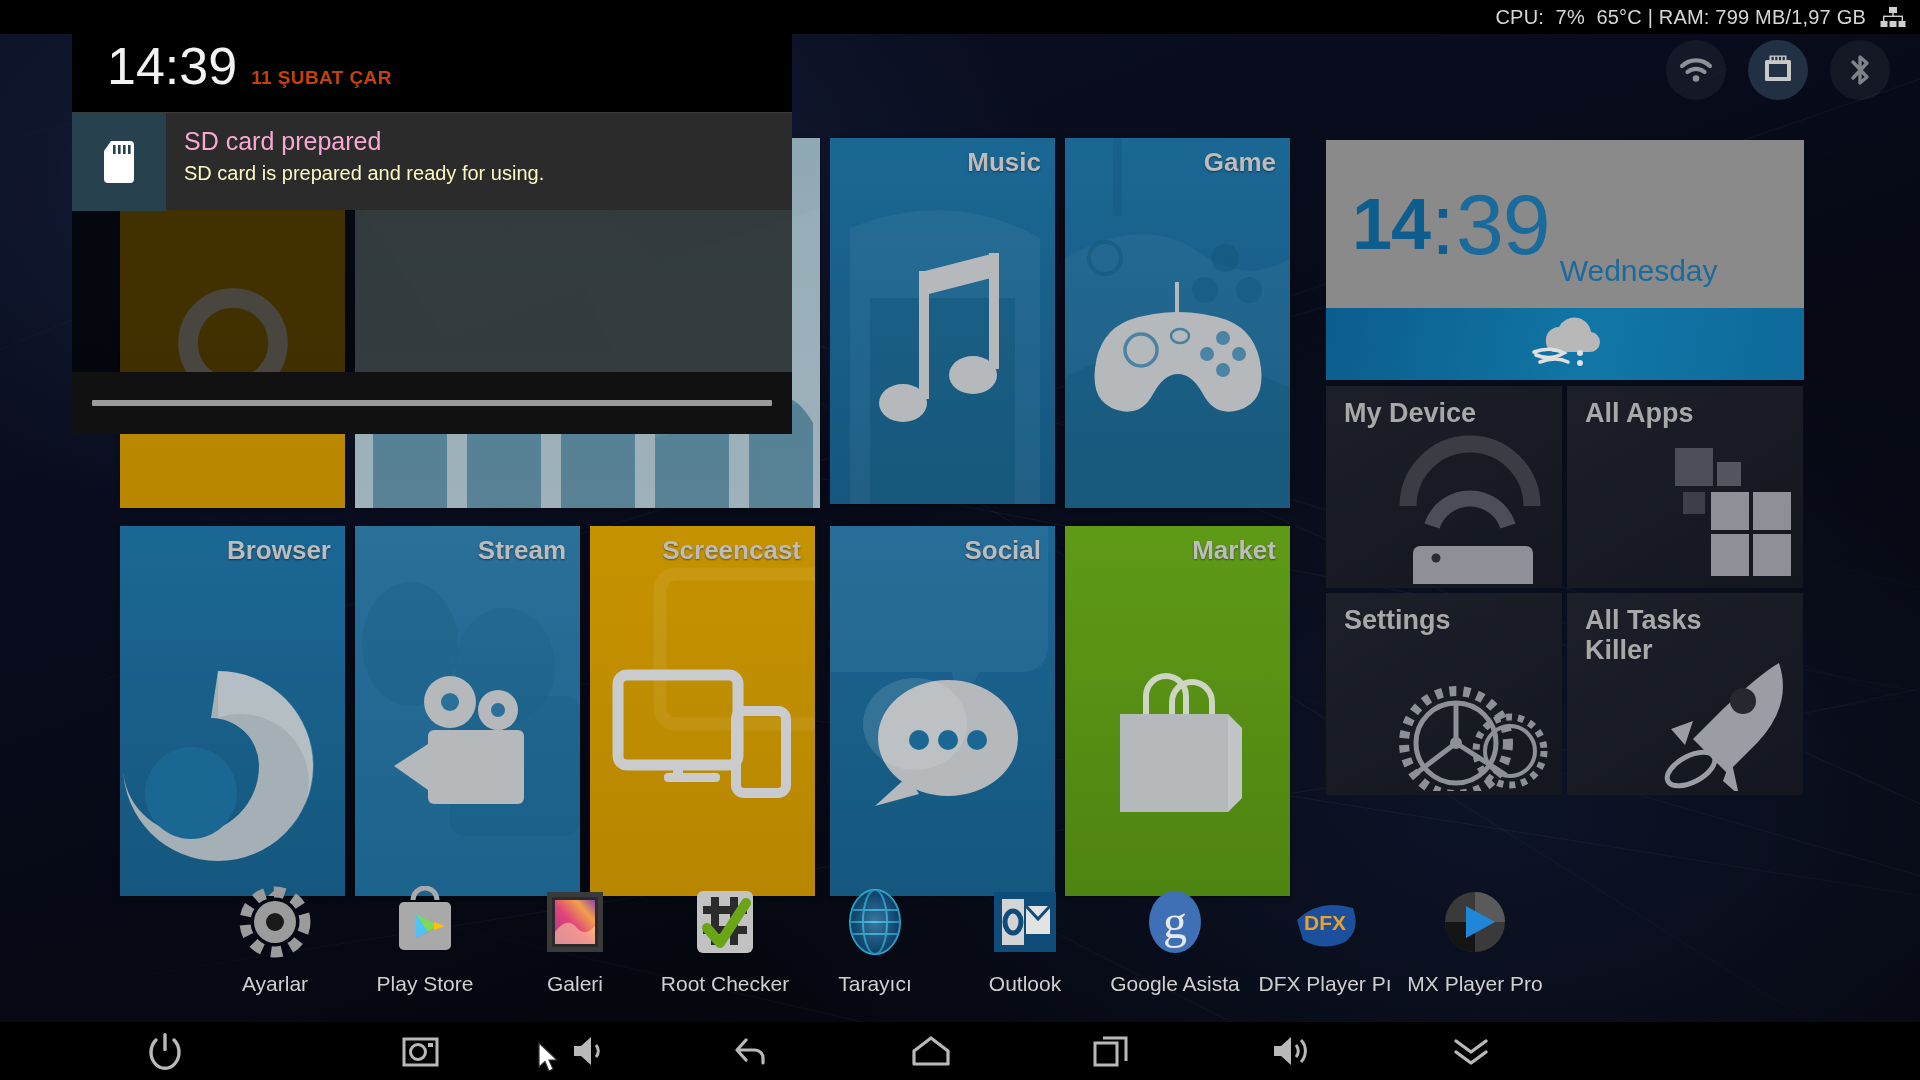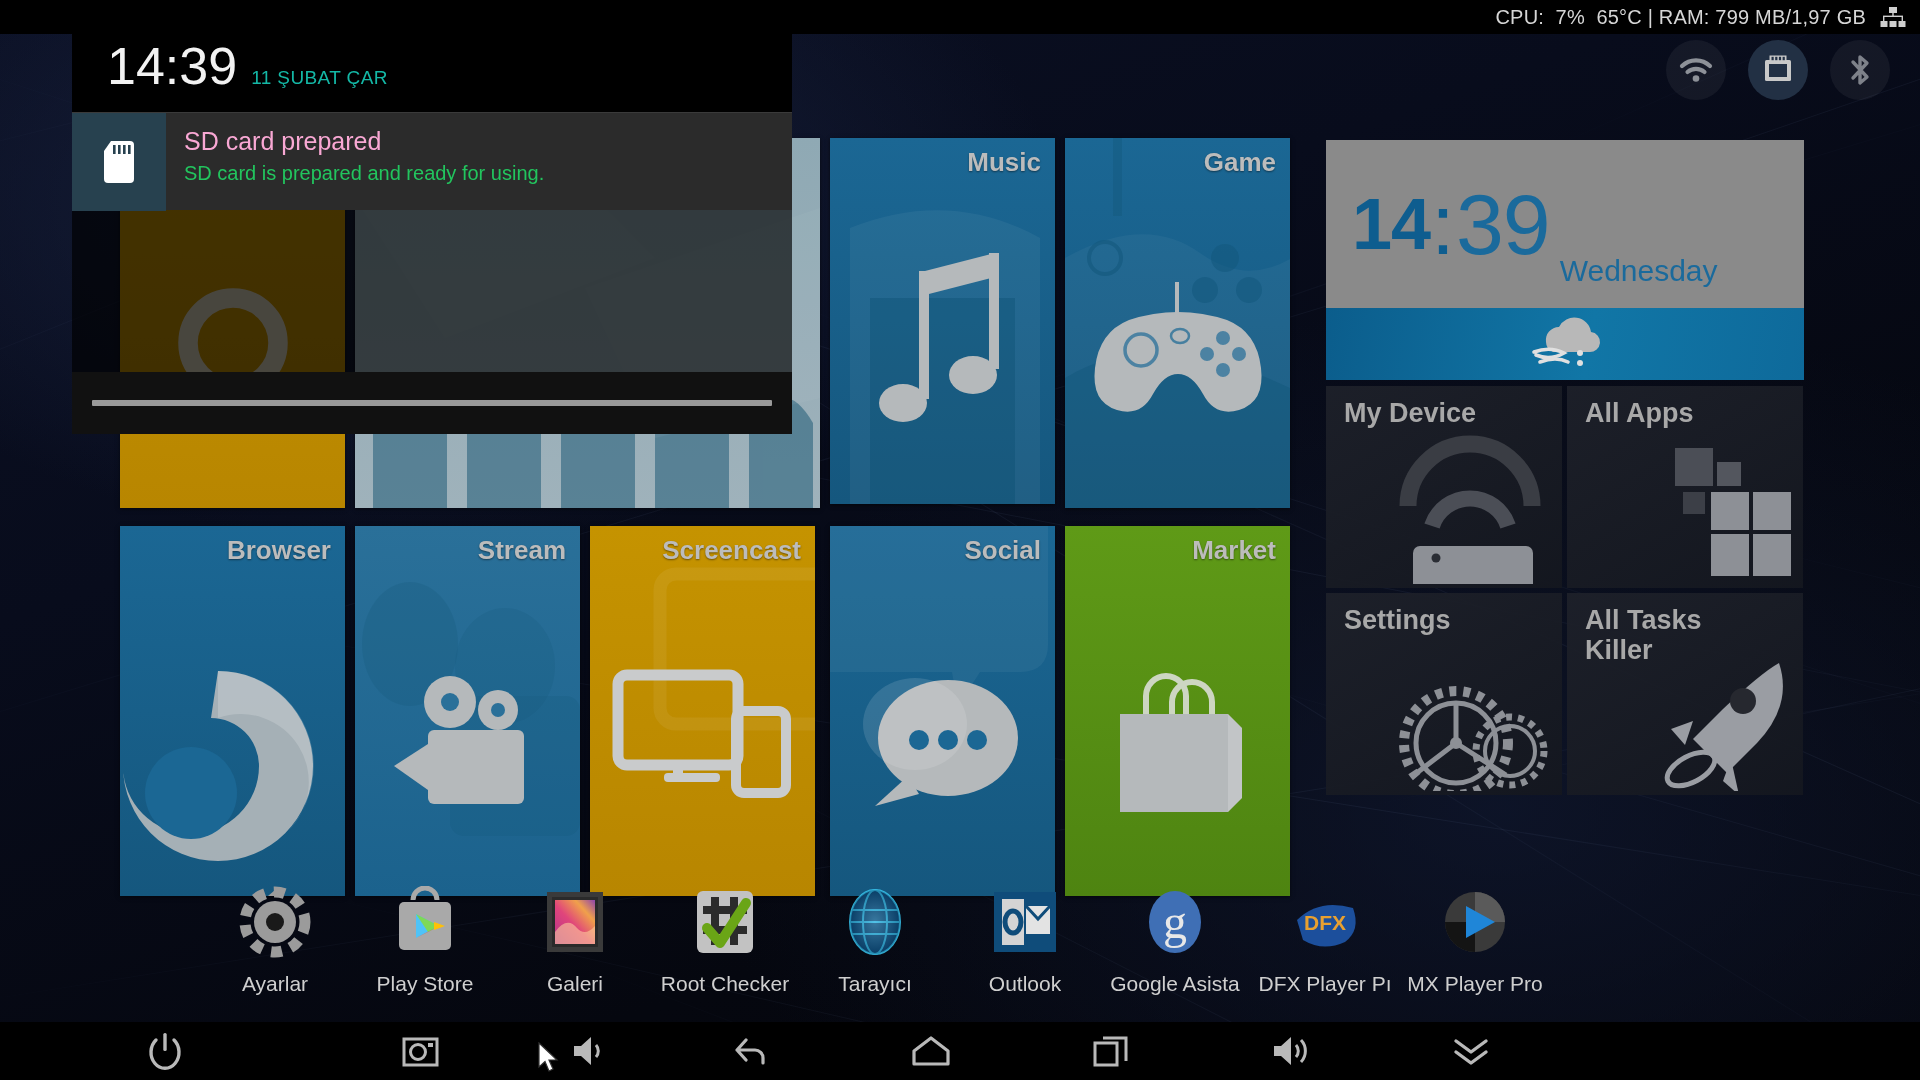--- a/index.html
+++ b/index.html
@@ -126,32 +126,32 @@
 
   
   #shade{
     position:absolute; left:72px; top:22px; width:720px; z-index:50;
   }
   #shade .clockrow{
     background:#000; height:90px; display:flex; align-items:baseline;
     padding:18px 0 0 35px;
   }
   #shade .bigtime{ color:#f2f2f2; font-size:52px; font-weight:300; line-height:1; }
-  #shade .bigdate{ color:#14b8a6; font-size:19px; margin-left:14px; letter-spacing:.4px; }
+  #shade .bigdate{ color:#c2410c; font-size:19px; margin-left:14px; letter-spacing:.4px;font-weight:bold; }
   #shade .notifrow{
     background:#2b2b2b; height:98px; display:flex; align-items:flex-start;
     border-top:1px solid #3a3a3a;
   }
   #shade .nicon{
     width:94px; height:98px; background:#27414f;
     display:flex; align-items:center; justify-content:center; flex:0 0 94px;
   }
   #shade .ntext{ padding:14px 0 0 18px; }
   #shade .ntitle{ color:#f9a8d4; font-size:25px; line-height:1.15; }
-  #shade .nbody{ color:#22c55e; font-size:20px; margin-top:6px; }
+  #shade .nbody{ color:#fef9c3; font-size:20px; margin-top:6px; }
   #shade .shadebody{ background:rgba(0,0,0,.66); height:162px; }
   #shade .handlewrap{
     background:#111; height:62px; display:flex; align-items:center; justify-content:center;
   }
   #shade .handle{ width:680px; height:6px; background:#9a9a9a; border-radius:1px; }
 </style>
 </head>
 <body>
 
 <div id="wallpaper">

